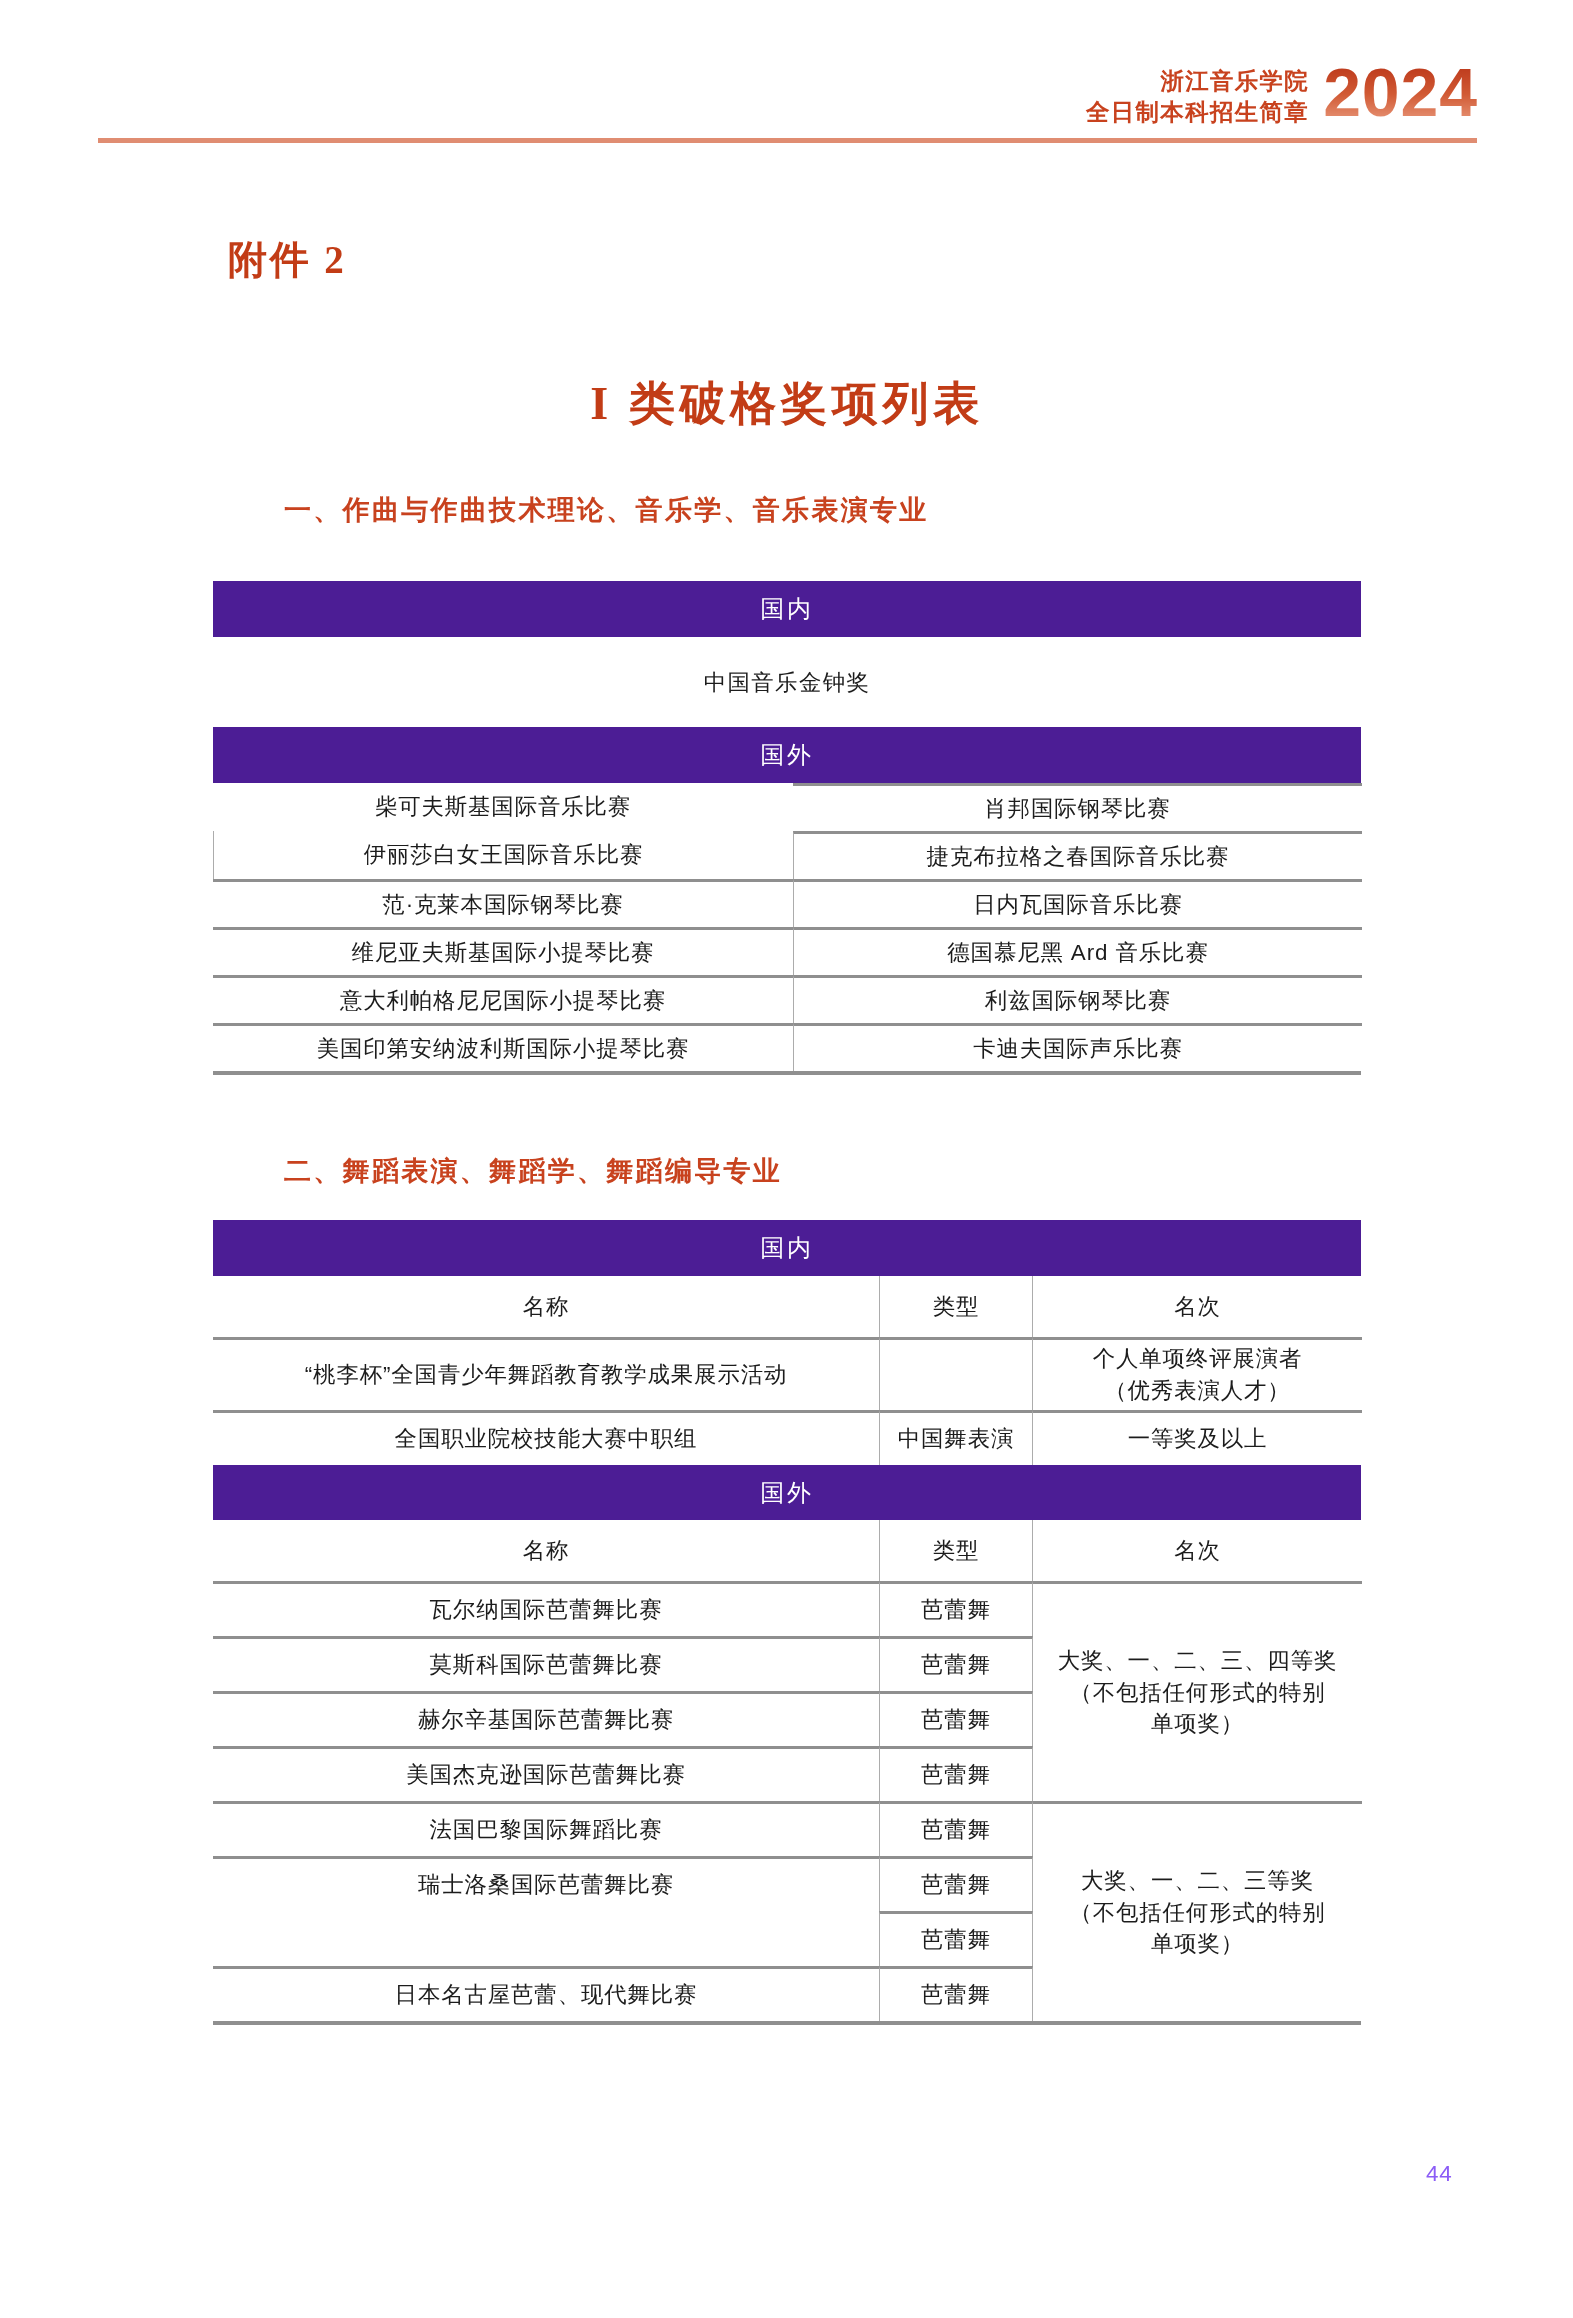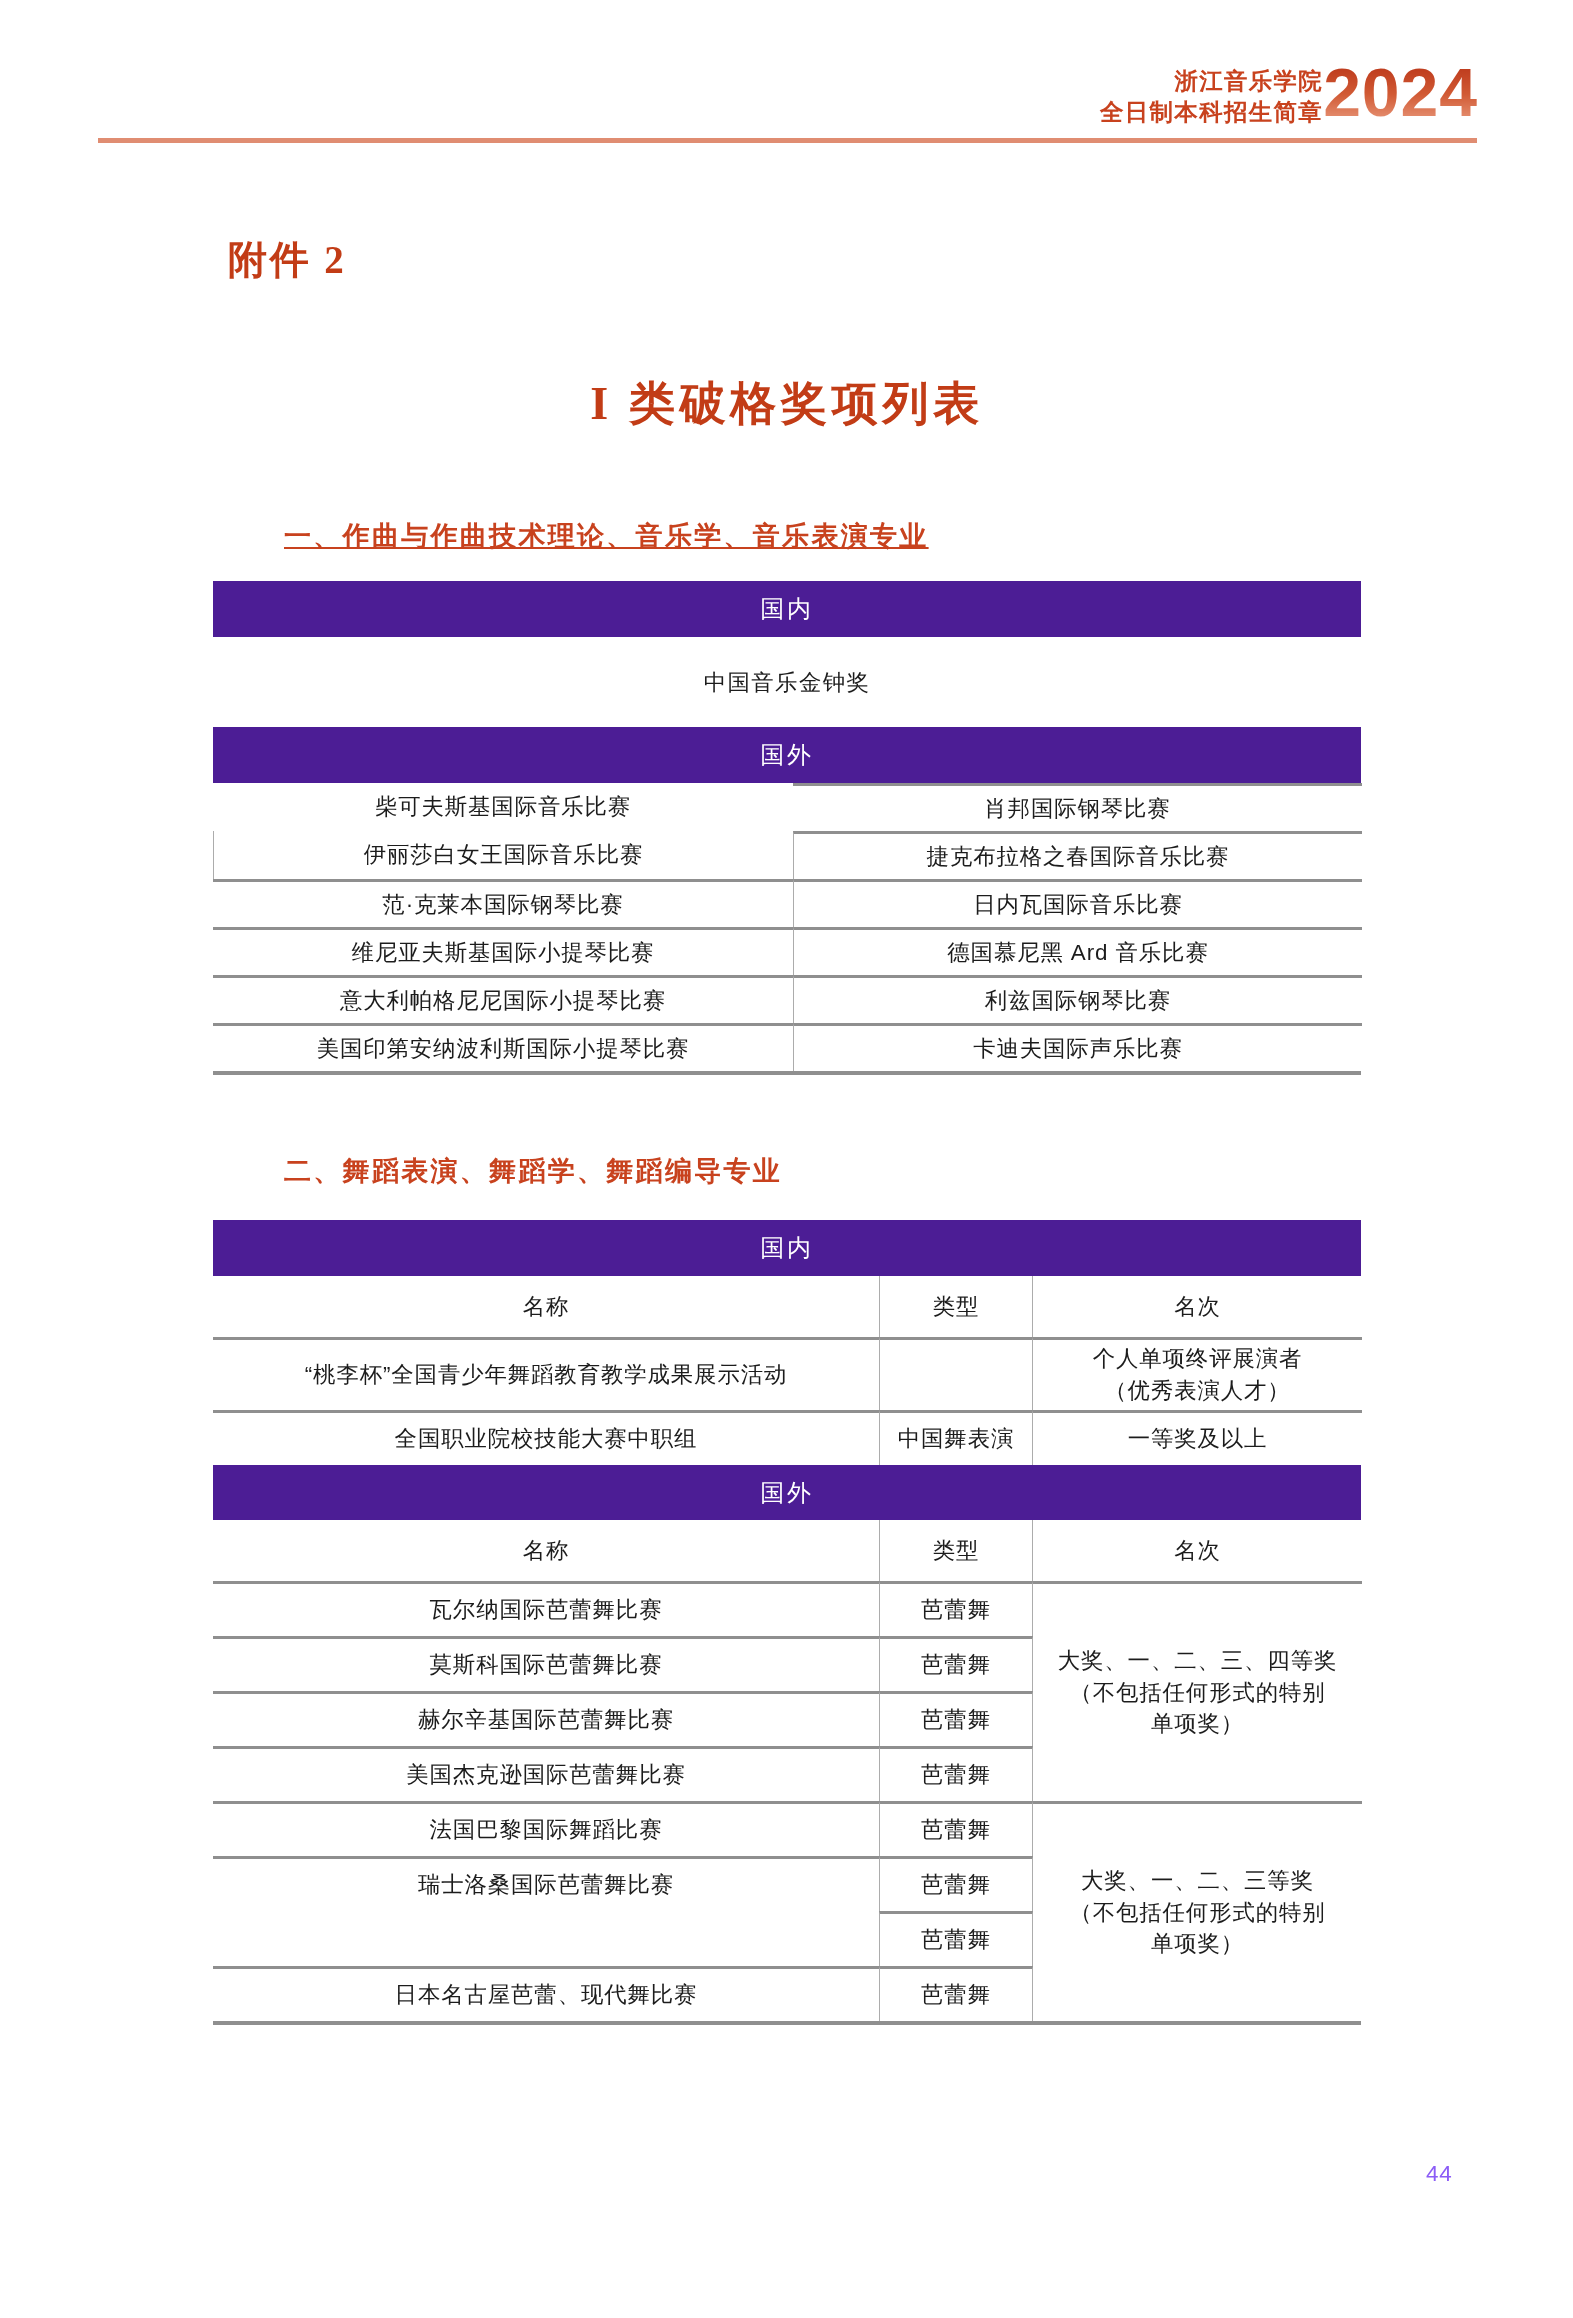--- a/index.html
+++ b/index.html
@@ -16,21 +16,21 @@
     position:absolute;top:66px;right:96px;
     display:flex;
   }
   .hdr-org{
     text-align:right;
     color:#C8421E;font-weight:700;
     font-size:23.4px;line-height:1.34;letter-spacing:1.4px;
   }
   .hdr-year{
     font-size:68px;font-weight:700;line-height:.78;
-    letter-spacing:0.9px;
+    margin-left:14px;letter-spacing:0.9px;
     background:linear-gradient(180deg,#bd3a1c 0%,#d15a34 45%,#eda489 100%);
     -webkit-background-clip:text;background-clip:text;
     color:transparent;
   }
   .hdr-rule{
     position:absolute;left:98px;top:138px;
     width:1379px;height:4.7px;background:#E08D72;
   }
   
   .attachment{
@@ -41,21 +41,21 @@
   .doc-title{
     position:absolute;left:0;top:373px;width:100%;
     text-align:center;
     font-family:"Liberation Serif","DejaVu Serif",serif;
     font-weight:700;font-size:46px;color:#C23C16;letter-spacing:4.7px;
   }
   .sec-heading{
     position:absolute;left:284px;
     font-size:27px;font-weight:700;color:#C8421E;letter-spacing:2.3px;
   }
-  .sec1-heading{top:518px;text-decoration:underline;}
+  .sec1-heading{top:492px;}
   .sec2-heading{top:1153px;}
   
   .tbl{position:absolute;left:213px;width:1148px;}
   .tbl1{top:581px;}
   .tbl2{top:1220px;}
   .bar{
     height:56px;background:#4c1d95;
     display:flex;align-items:center;justify-content:center;
     color:#ffffff;font-size:24px;font-weight:500;letter-spacing:2.8px;
   }

